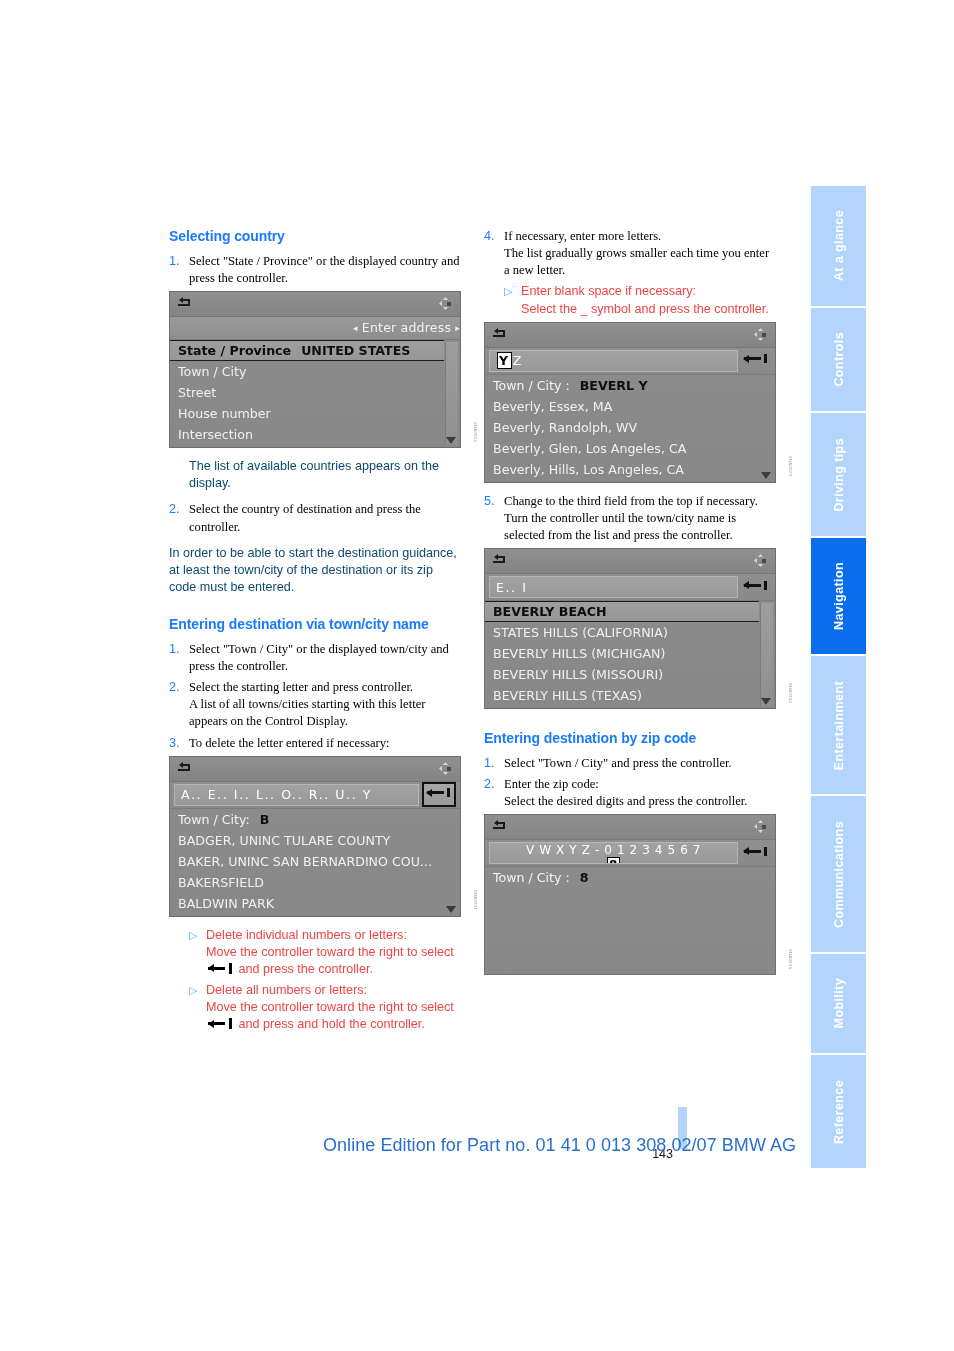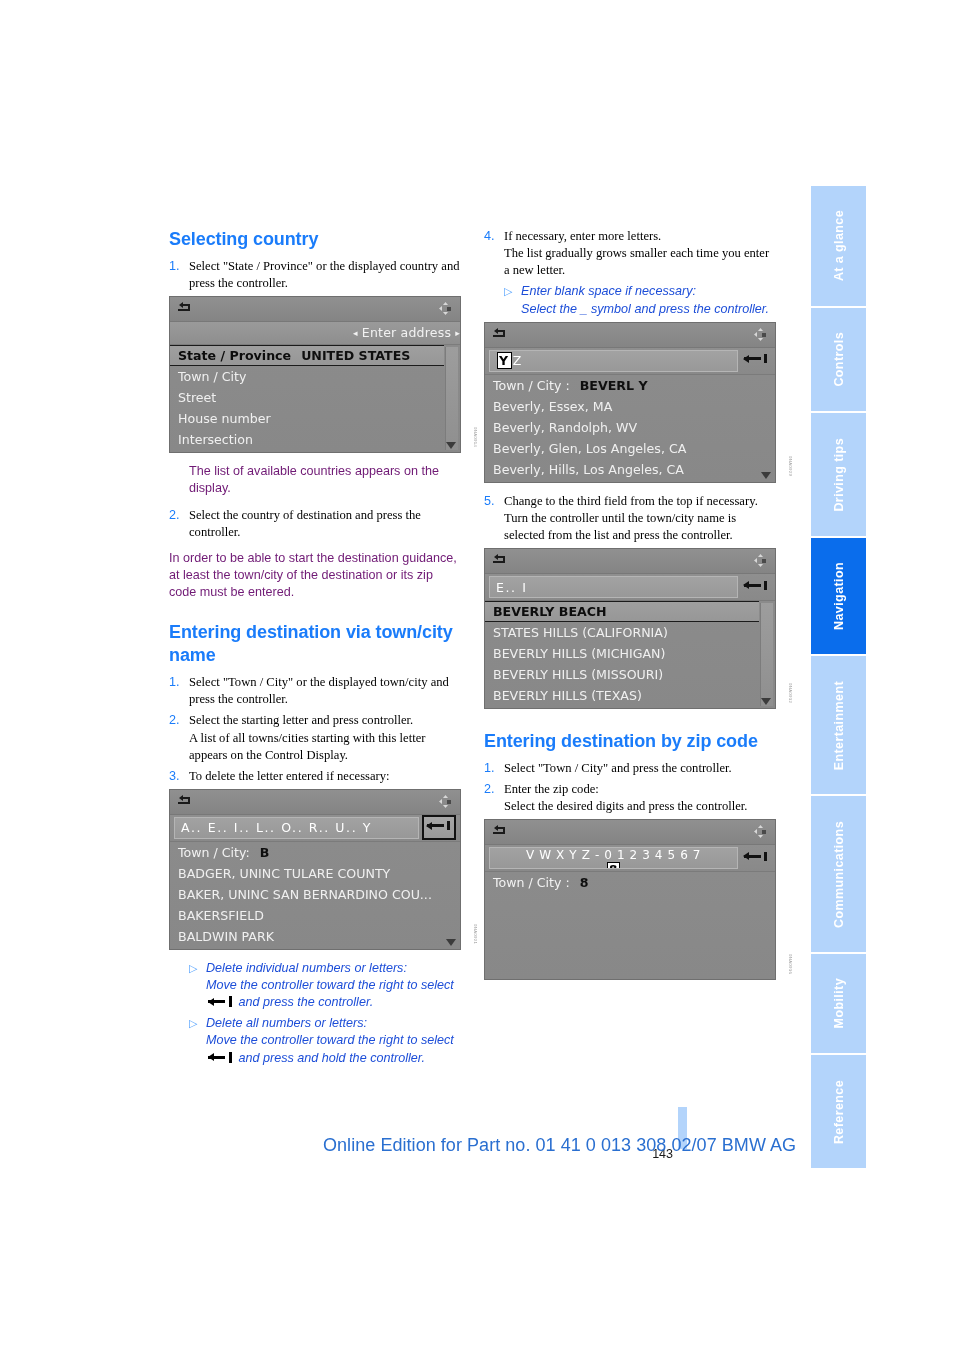--- a/index.html
+++ b/index.html
@@ -47,32 +47,32 @@
   .col {
     position: absolute;
     top: 228px;
     width: 293px;
   }
   .col-left  { left: 169px; }
   .col-right { left: 484px; }
 
   h2.section {
     color: #1a7cfa;
-    font-size: 18px;
+    font-size: 14px;
     font-weight: bold;
     margin: 0 0 7px 0;
     line-height: 1.28;
     letter-spacing: -0.1px;
   }
   h2.section.tight { margin-top: 0; }
 
   p.body {
     font-size: 12.6px;
     line-height: 1.36;
-    color: #701a75;
+    color: #0c4a6e;
     margin: 0 0 9px 0;
   }
 
   
   .step {
     display: flex;
     margin-bottom: 4px;
     font-size: 12.6px;
     line-height: 1.36;
   }
@@ -92,21 +92,21 @@
     line-height: 1.36;
     padding-left: 20px;
   }
   .sub-bullet {
     color: #4a9cfd;
     width: 17px;
     flex: 0 0 17px;
     font-size: 11px;
     line-height: 1.5;
   }
-  .sub-text { flex: 1 1 auto; color: #1d4ed8; font-style: italic; }
+  .sub-text { flex: 1 1 auto; color: #ef4444; }
 
   .gap-sm { height: 5px; }
   .gap-md { height: 11px; }
 
   
   .del-glyph {
     display: inline-block;
     vertical-align: -1px;
     width: 26px; height: 11px;
     position: relative;

